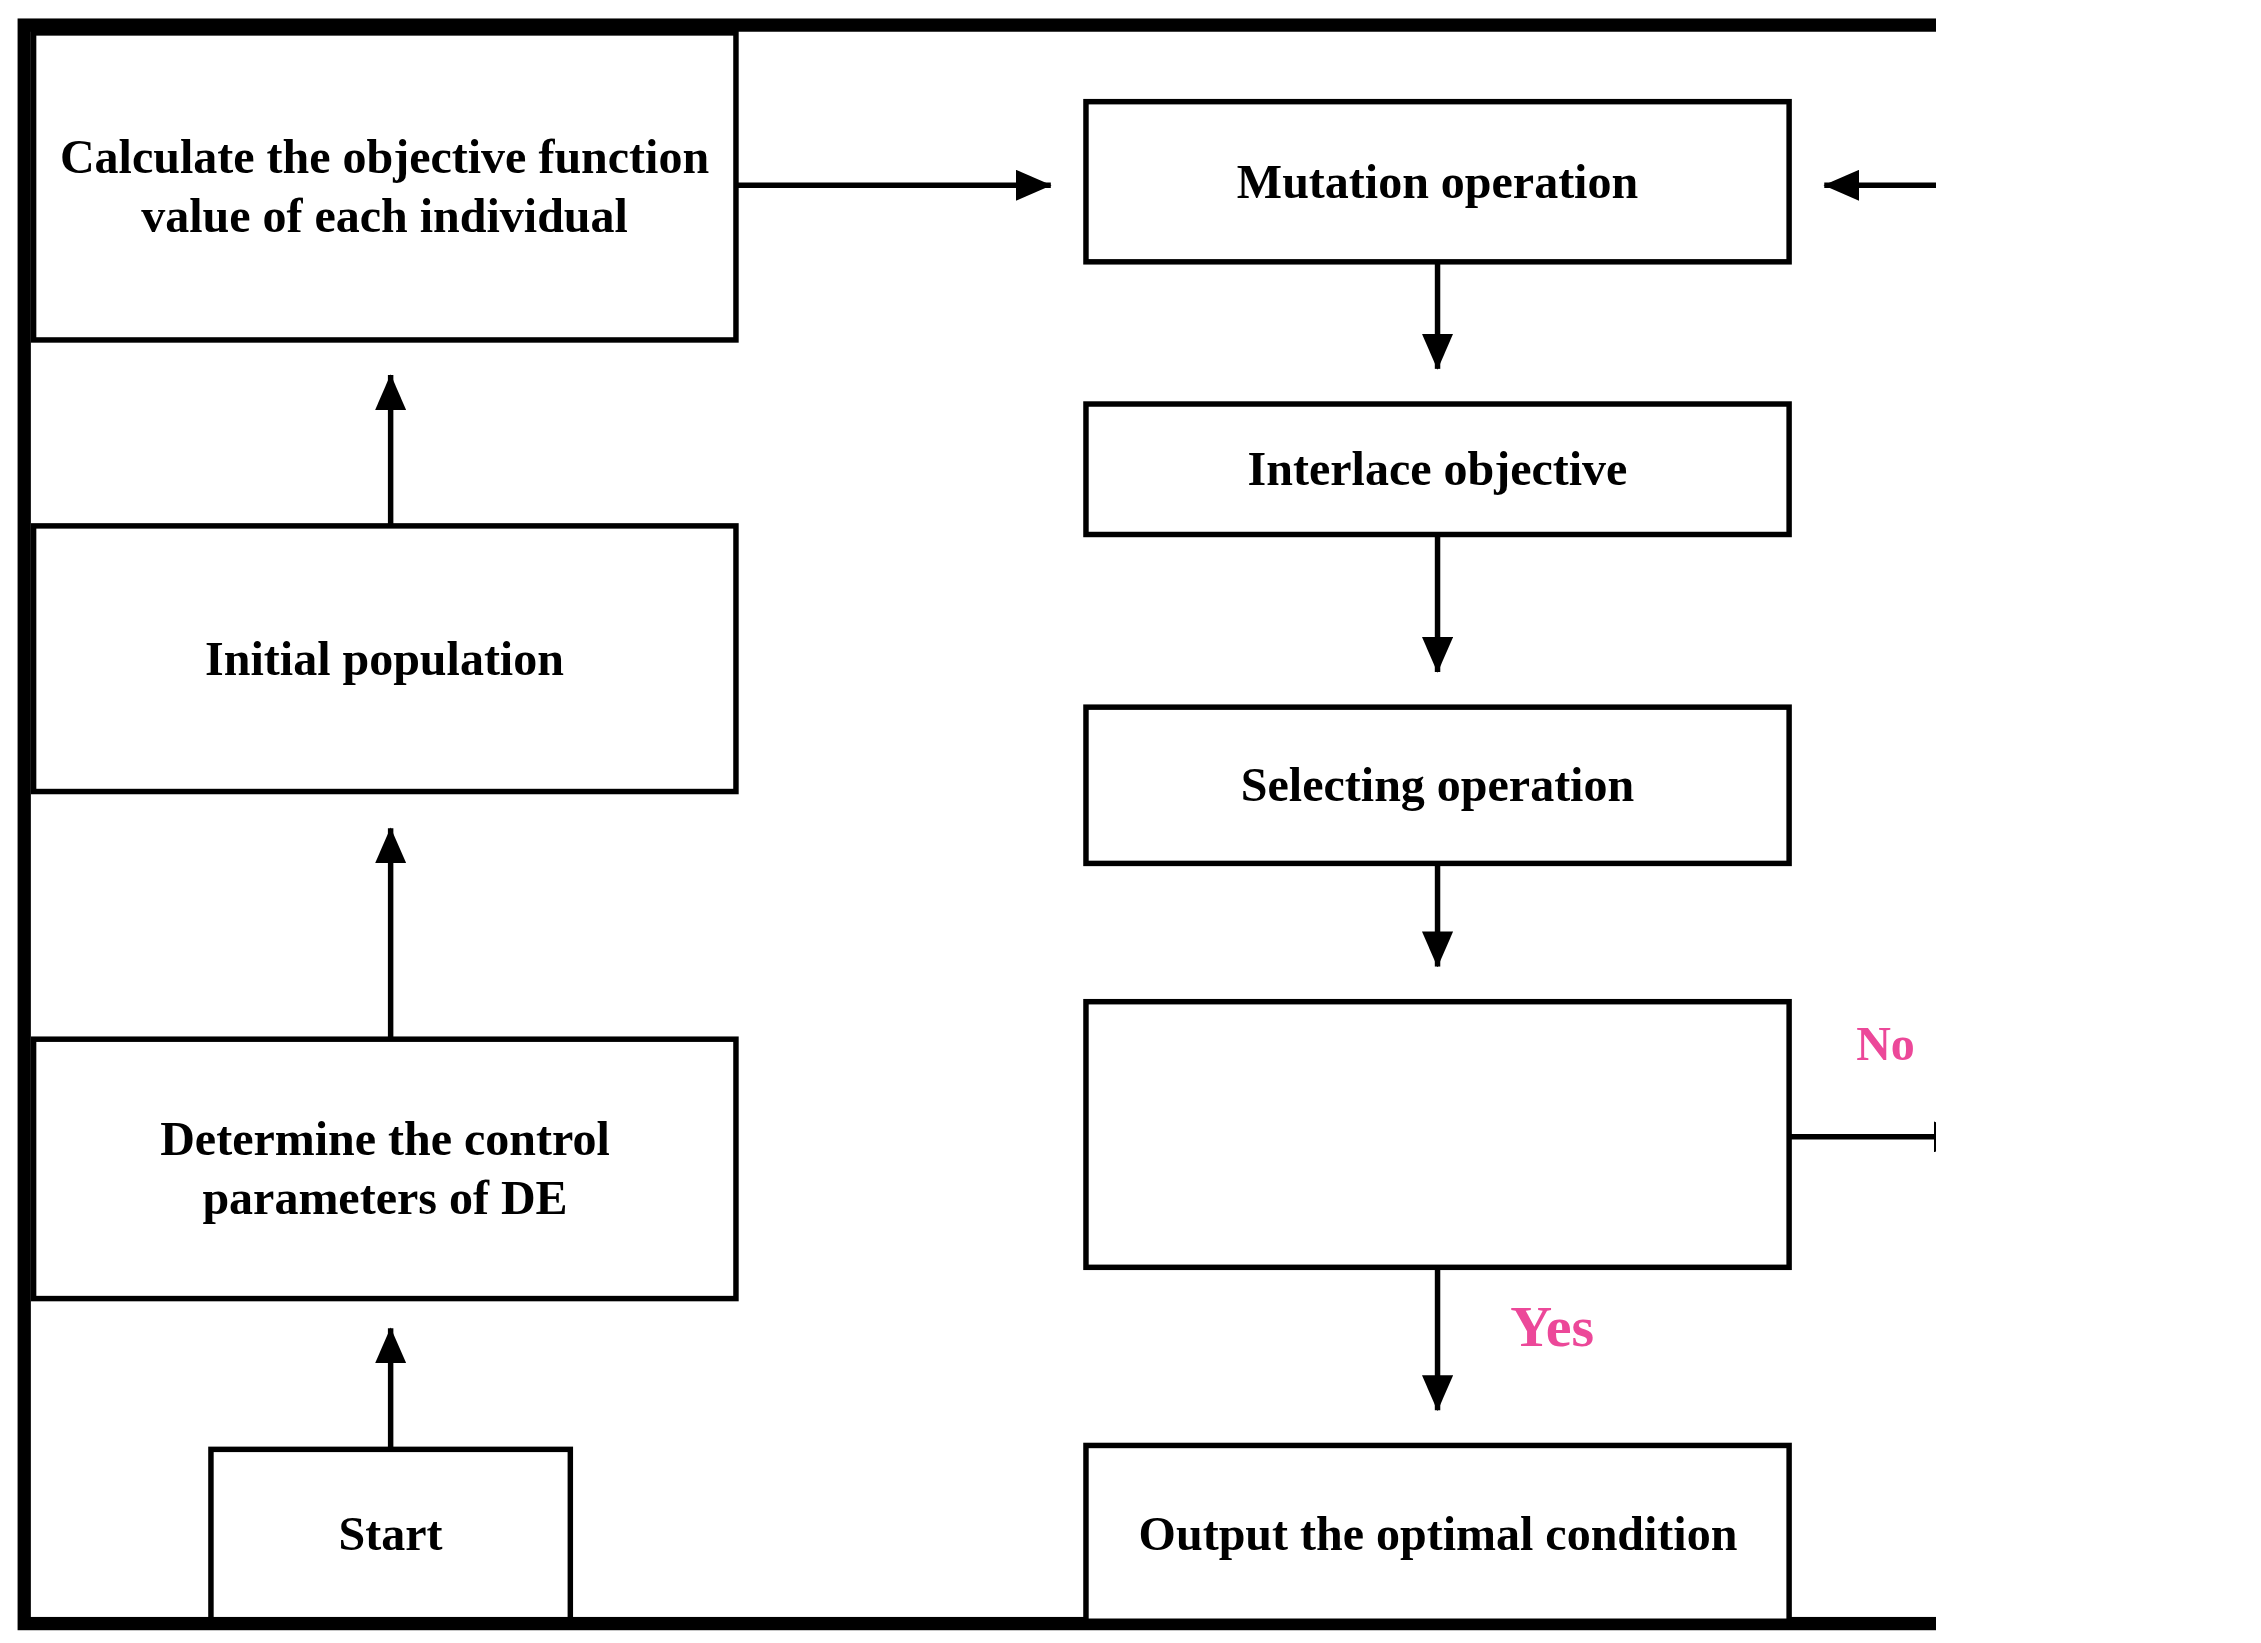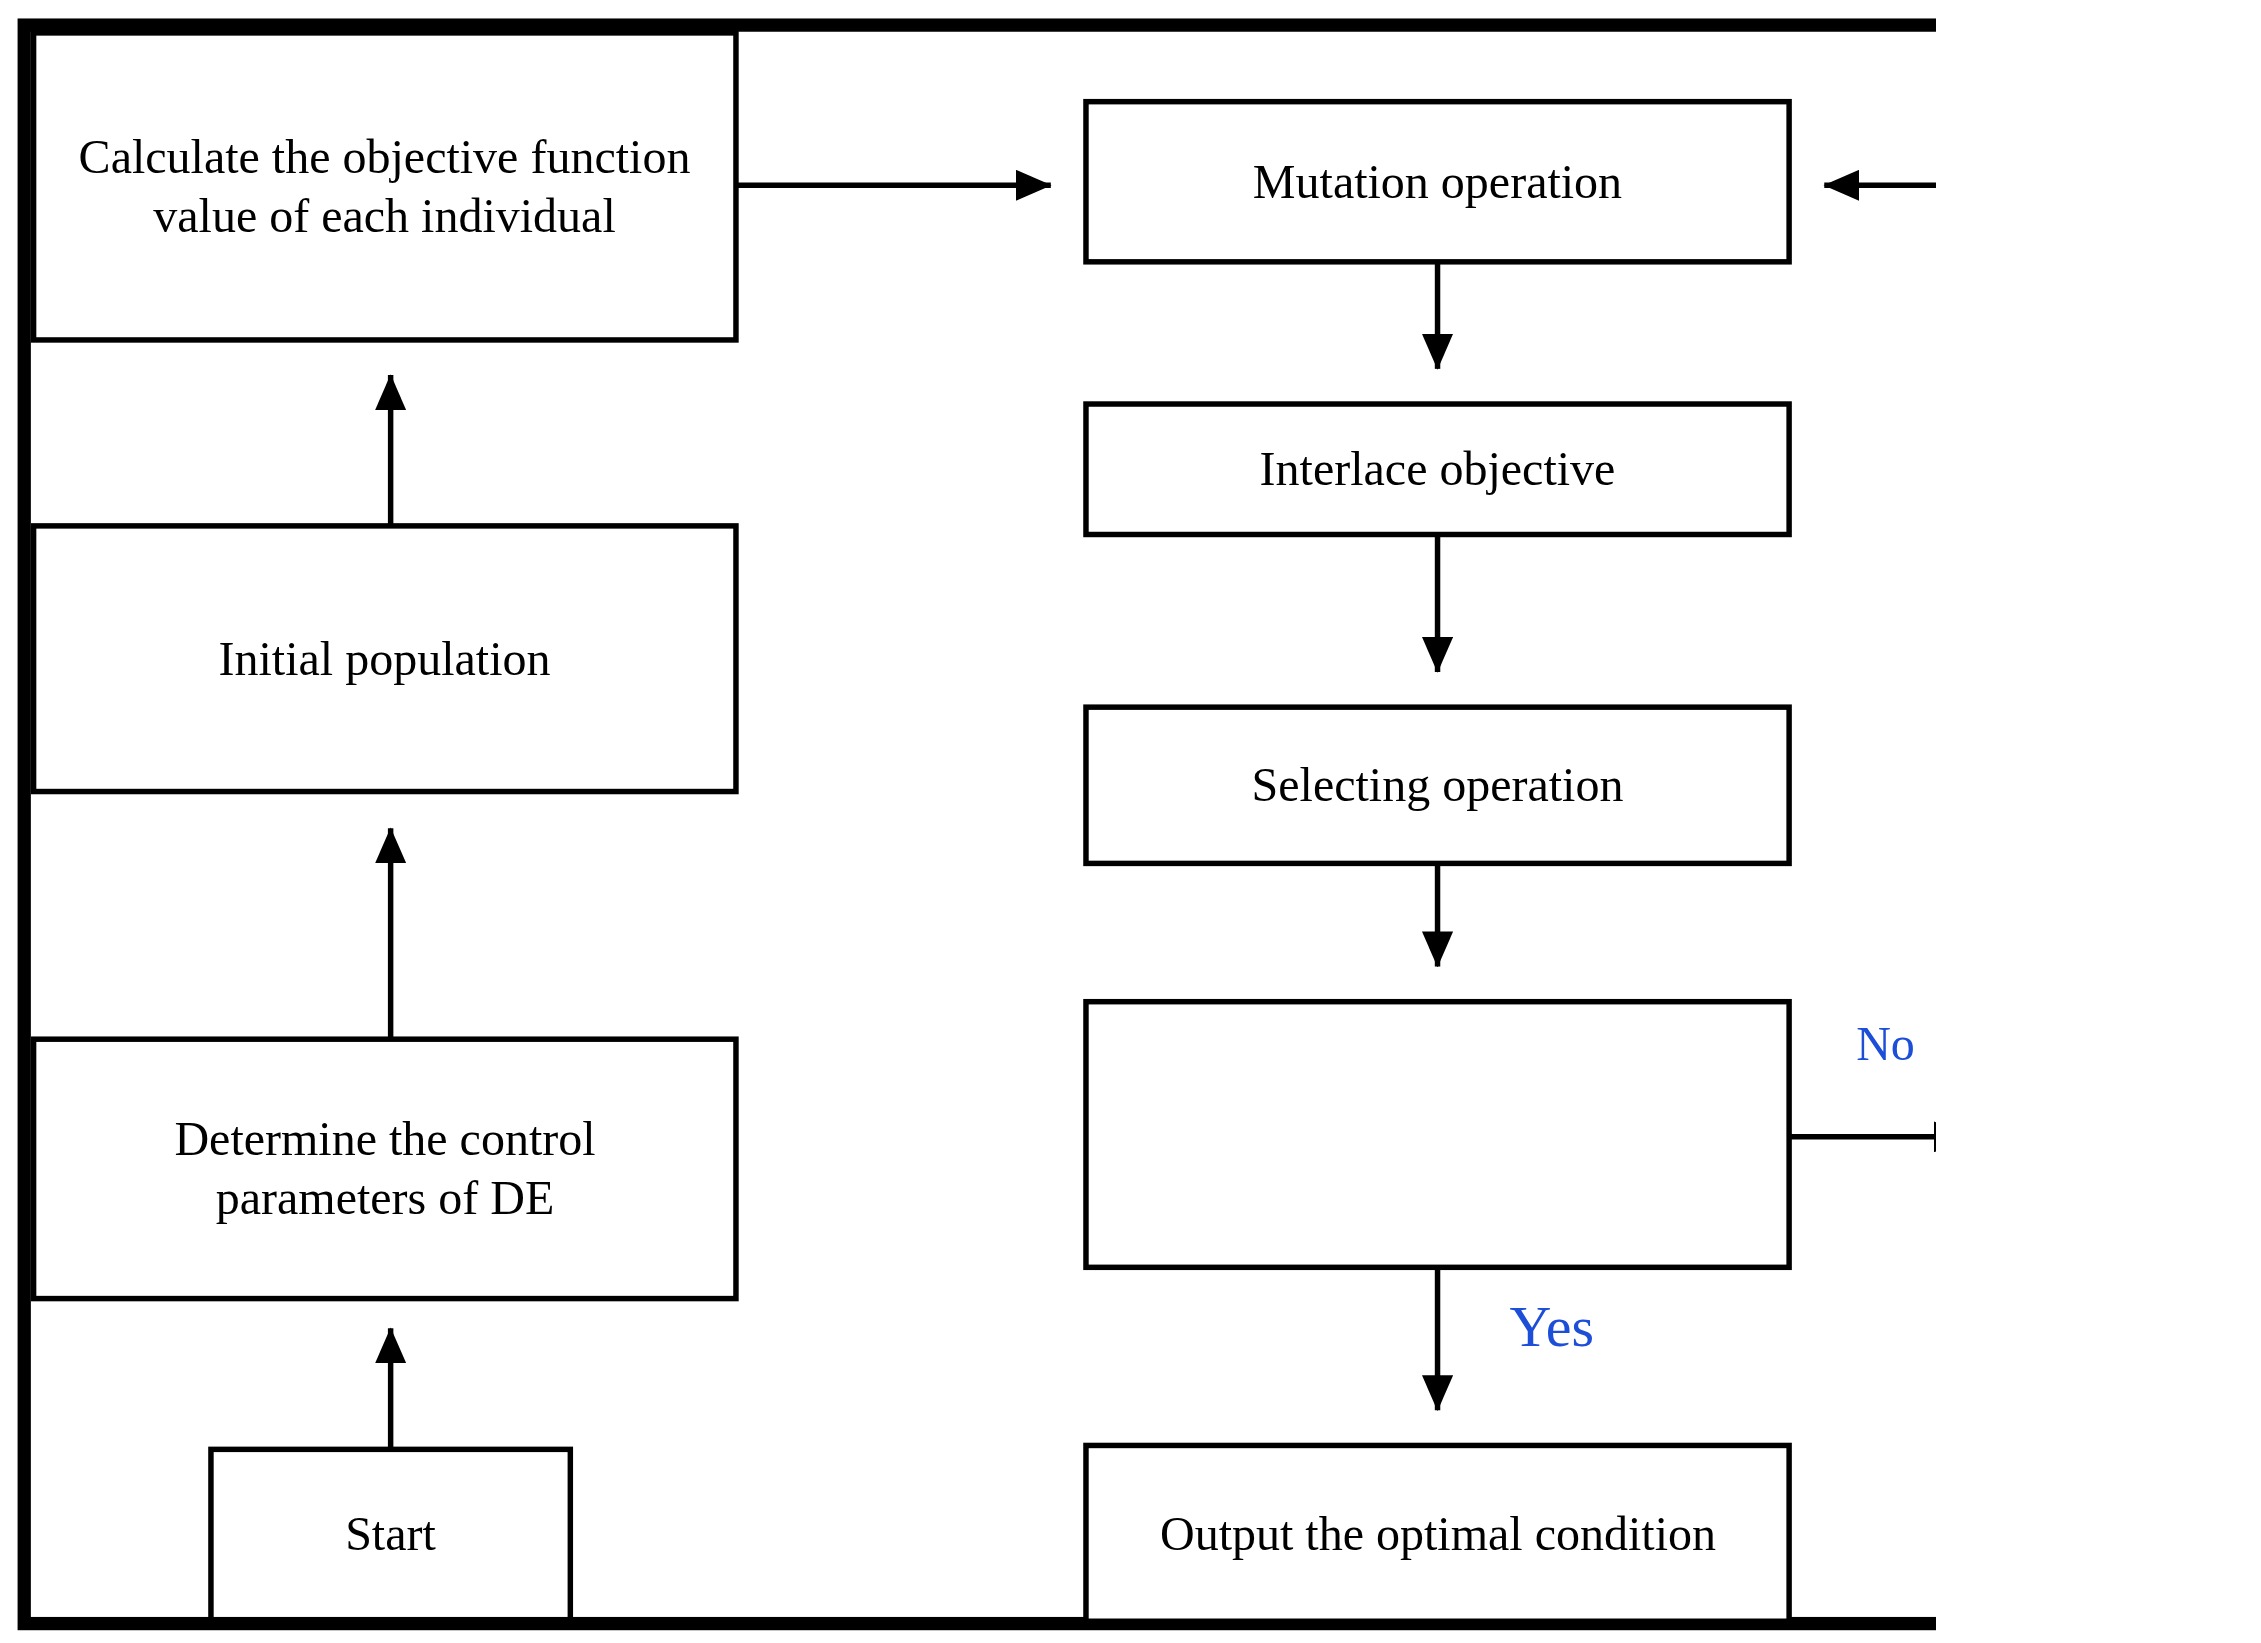--- a/index.html
+++ b/index.html
@@ -7,20 +7,21 @@
     padding: 0;
     background: #ffffff;
   }
   #canvas {
     position: relative;
     width: 1936px;
     height: 1644px;
     background: #ffffff;
     font-family: "Liberation Serif", "DejaVu Serif", serif;
     overflow: hidden;
+    font-weight: bold;
   }
   #diagram-svg {
     position: absolute;
     left: 0;
     top: 0;
     width: 2261px;
     height: 1644px;
   }
   .node-label {
     position: absolute;
@@ -28,21 +29,21 @@
     align-items: center;
     justify-content: center;
     text-align: center;
     color: #000000;
     line-height: 1.22;
     pointer-events: none;
     white-space: pre-line;
   }
   .edge-label {
     position: absolute;
-    color: #1d4ed8;
+    color: #ec4899;
     text-align: center;
     white-space: nowrap;
   }
   .italic-var {
     font-style: italic;
   }
 </style>
 </head>
 <body>
 

